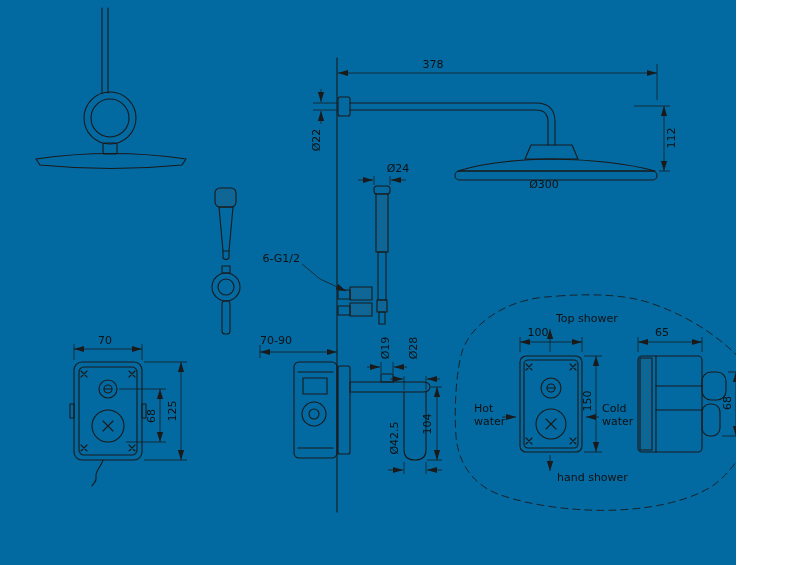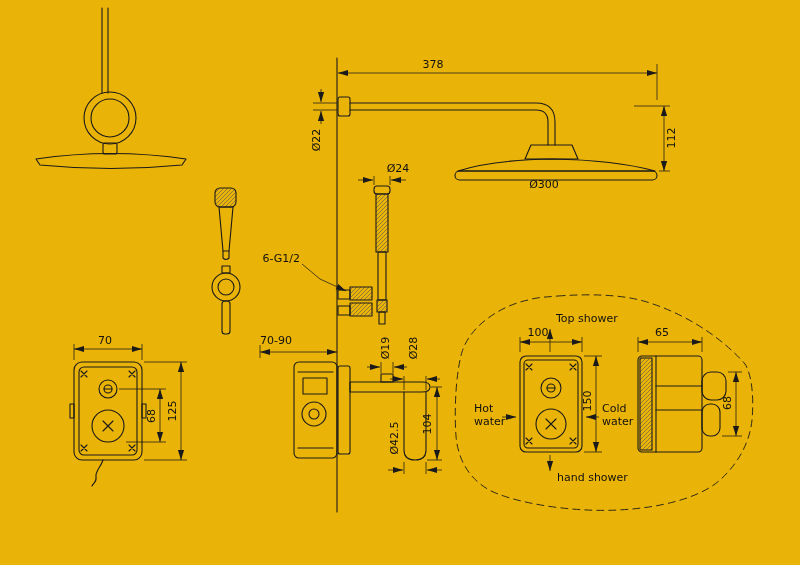--- a/index.html
+++ b/index.html
@@ -1,16 +1,16 @@
 <!DOCTYPE html>
 <html><head>
 <meta charset="utf-8">
 <style>
   html,body{margin:0;padding:0;background:#ffffff;}
-  .page{width:800px;height:565px;background:#eab308;position:relative;overflow:hidden;}
+  .page{width:736px;height:565px;background:#0369a1;position:relative;overflow:hidden;}
   svg{display:block;}
   .ln{stroke:#1a1a1a;stroke-width:1.1;fill:none;stroke-linecap:round;stroke-linejoin:round;}
   .dim{stroke:#1a1a1a;stroke-width:0.75;fill:none;}
   .txt{font:11px "DejaVu Sans", sans-serif;fill:#111111;stroke:none;}
 </style>
 </head>
 <body>
 
 <div class="page">
 <svg viewBox="0 0 800 565" width="800" height="565">

